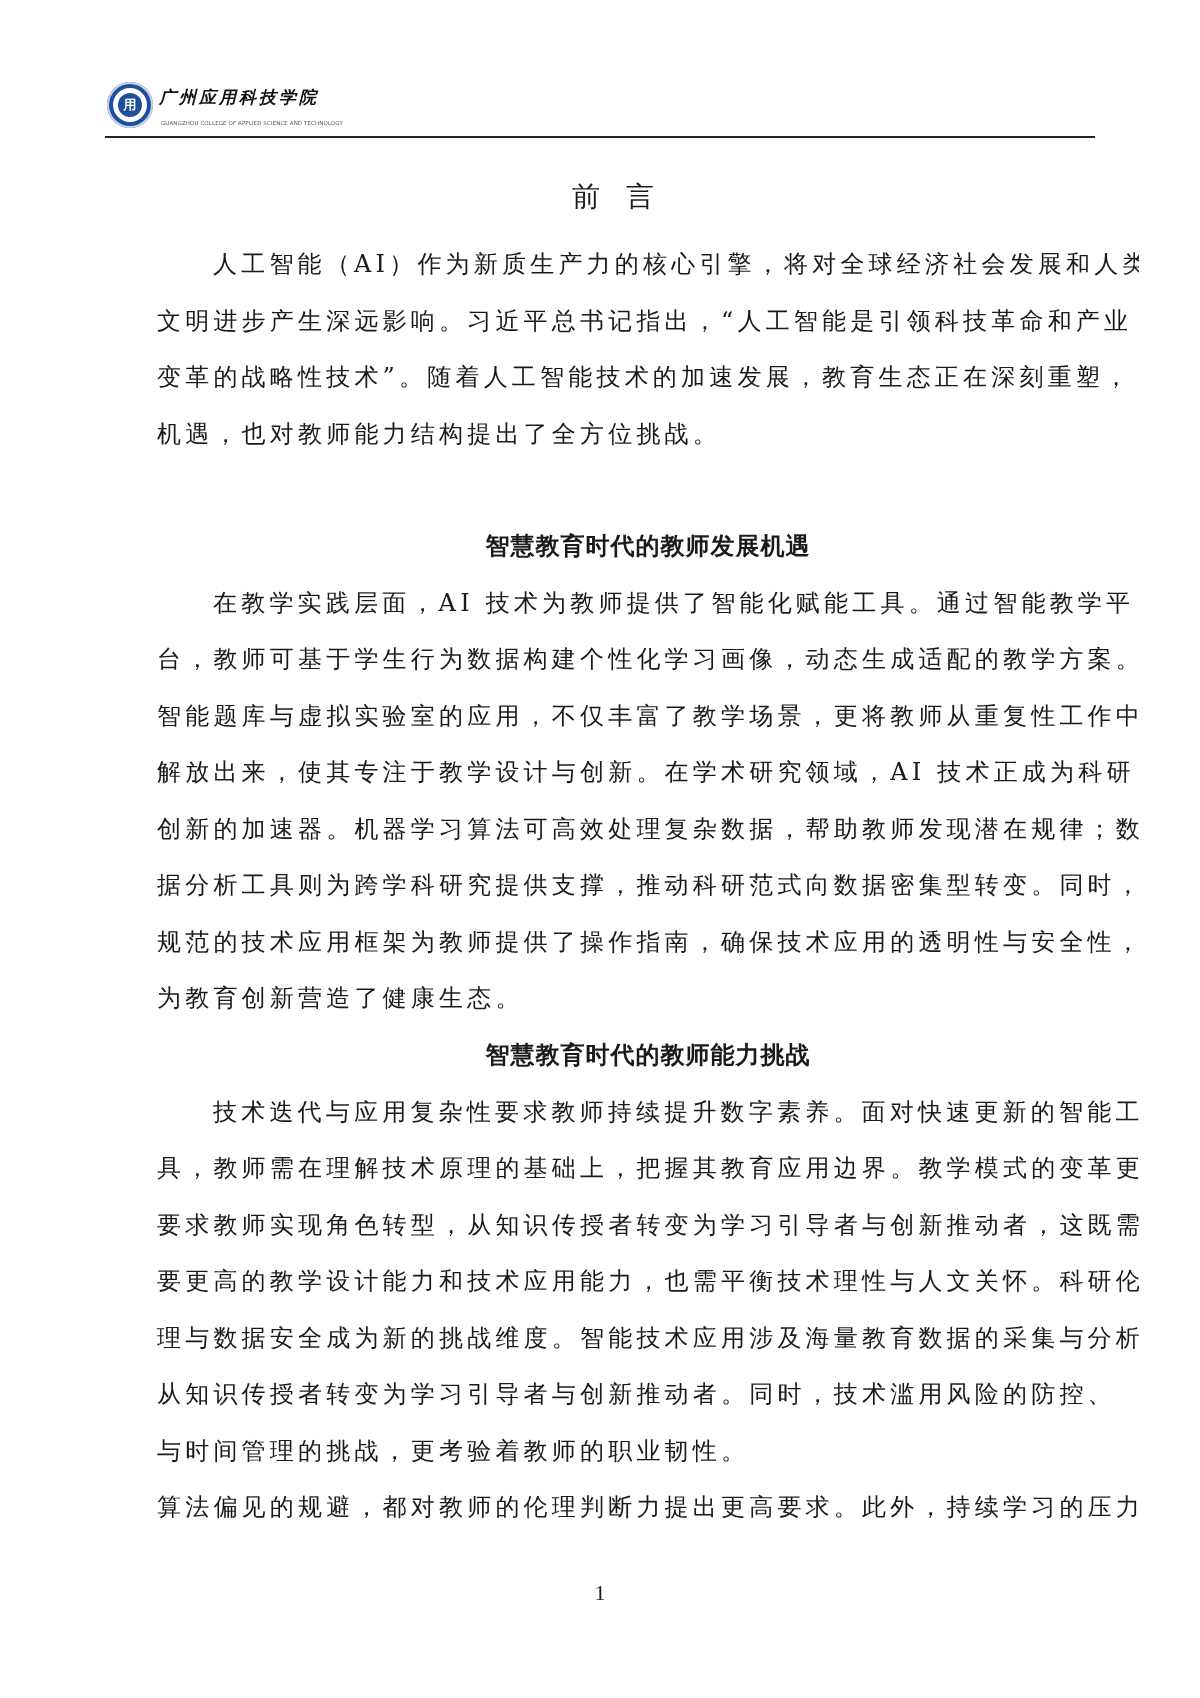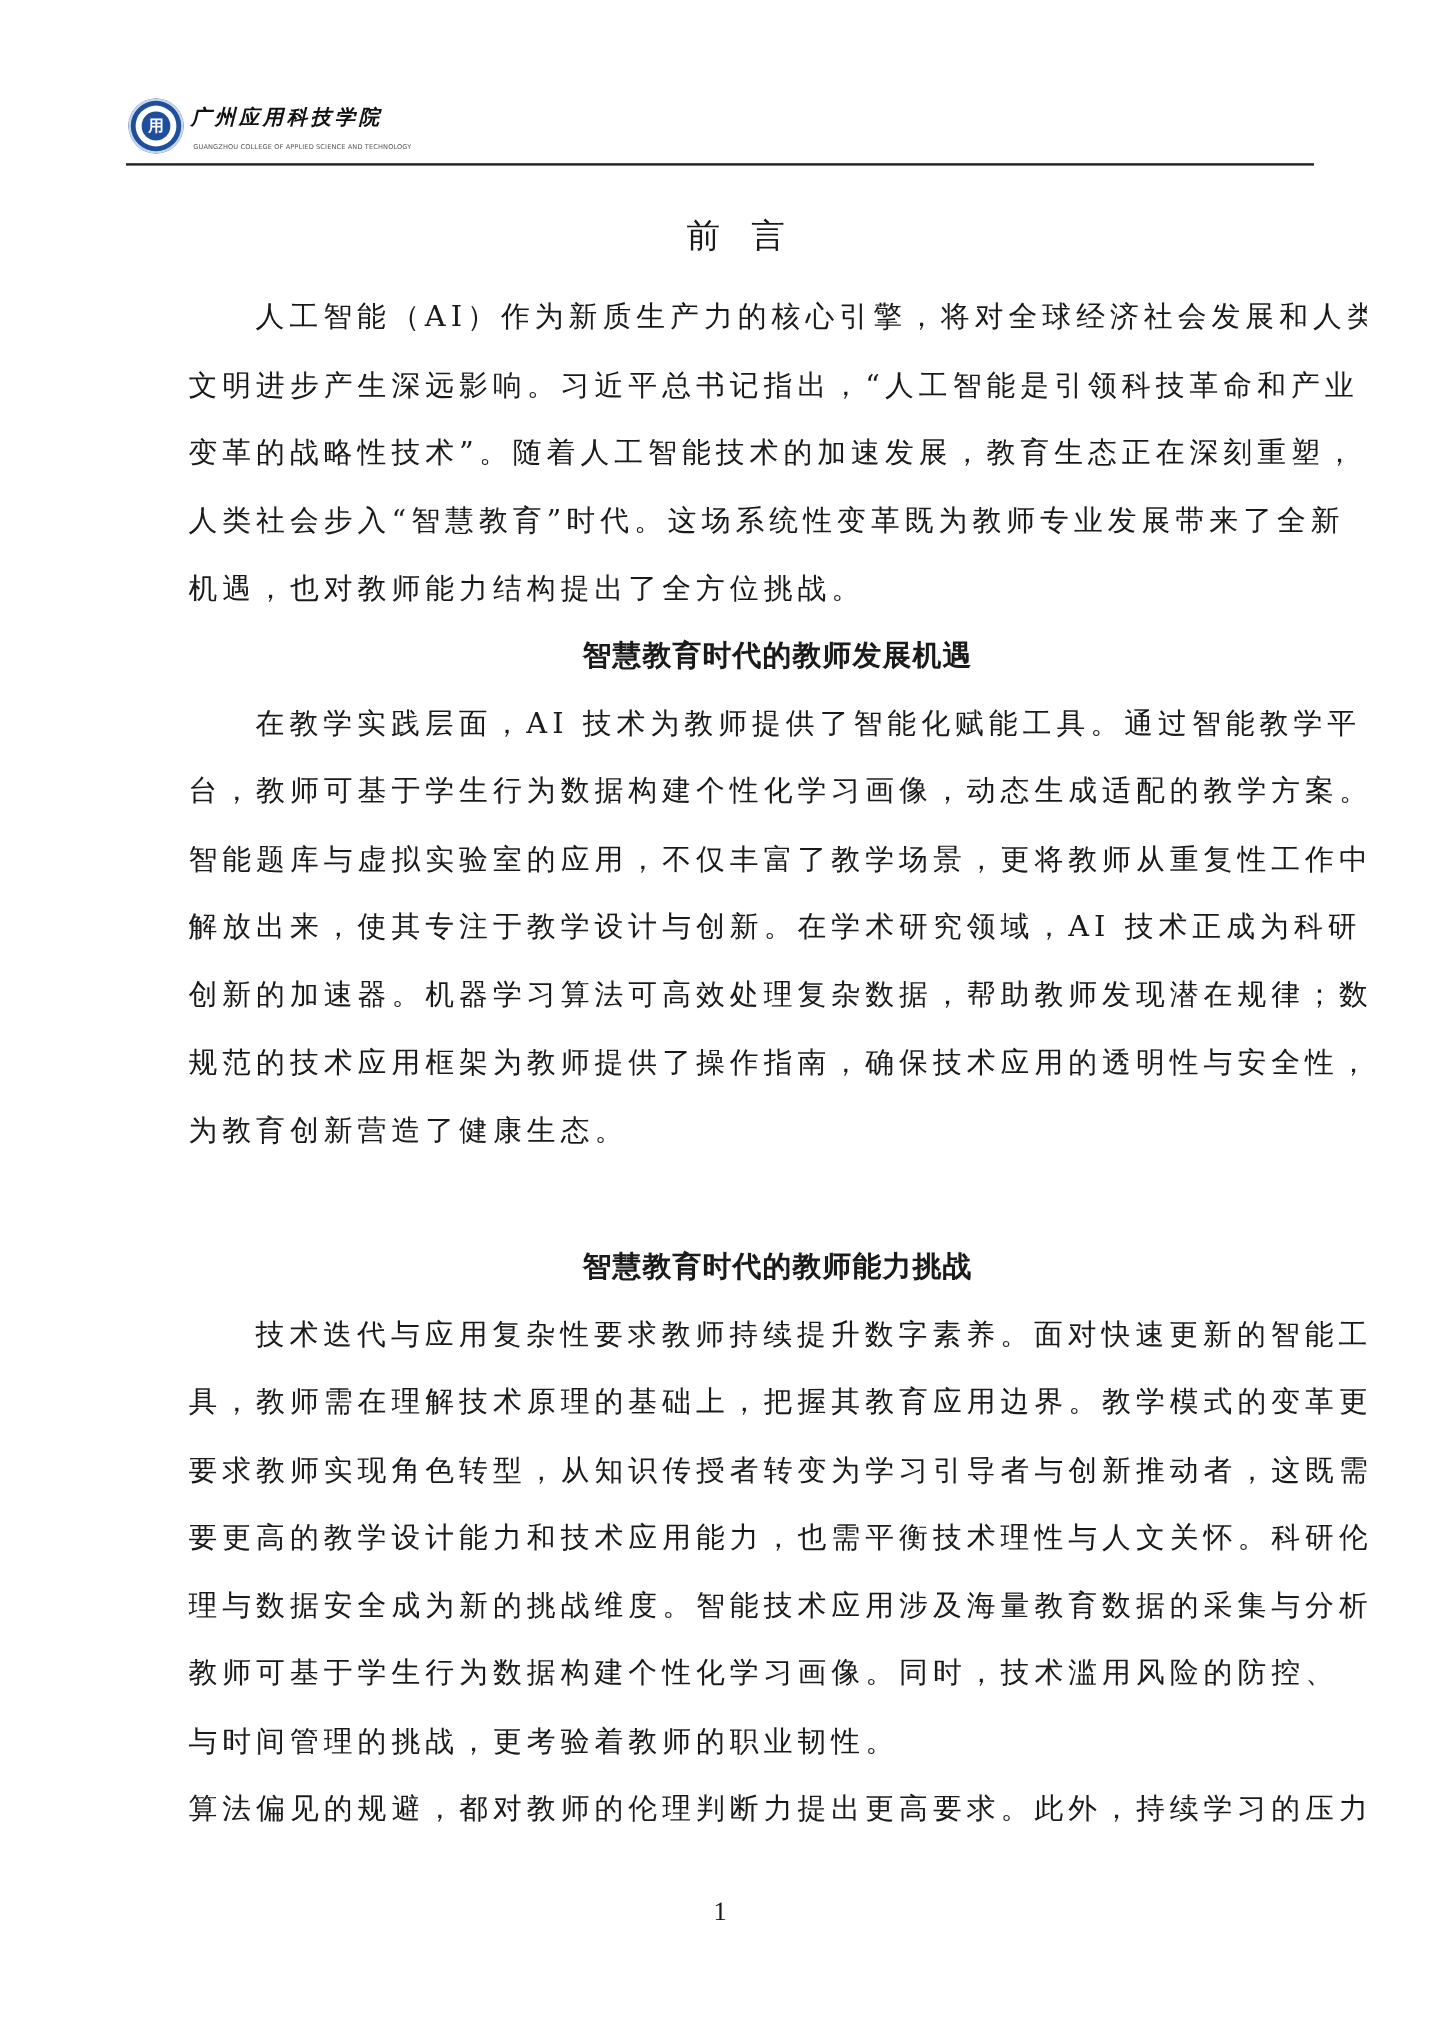--- a/index.html
+++ b/index.html
@@ -33,40 +33,40 @@
   <div class="school-en">GUANGZHOU COLLEGE OF APPLIED SCIENCE AND TECHNOLOGY</div>
 </div>
 <div class="rule"></div>
 
 <div class="title">前言</div>
 
 <div class="body-text" style="top:236px;">
   <div class="line indent">人工智能（AI）作为新质生产力的核心引擎，将对全球经济社会发展和人类</div>
   <div class="line">文明进步产生深远影响。习近平总书记指出，“人工智能是引领科技革命和产业</div>
   <div class="line">变革的战略性技术”。随着人工智能技术的加速发展，教育生态正在深刻重塑，</div>
-  <div class="line">人类社会步入“智慧教育”时代。这场系统性变革既为教师专业发展带来了全新</div>
   <div class="line">机遇，也对教师能力结构提出了全方位挑战。</div>
 </div>
 
 <div class="body-text" style="top:518px;">
   <div class="heading">智慧教育时代的教师发展机遇</div>
   <div class="line indent">在教学实践层面，AI 技术为教师提供了智能化赋能工具。通过智能教学平</div>
   <div class="line">台，教师可基于学生行为数据构建个性化学习画像，动态生成适配的教学方案。</div>
   <div class="line">智能题库与虚拟实验室的应用，不仅丰富了教学场景，更将教师从重复性工作中</div>
   <div class="line">解放出来，使其专注于教学设计与创新。在学术研究领域，AI 技术正成为科研</div>
   <div class="line">创新的加速器。机器学习算法可高效处理复杂数据，帮助教师发现潜在规律；数</div>
+  <div class="line">据分析工具则为跨学科研究提供支撑，推动科研范式向数据密集型转变。同时，</div>
   <div class="line">规范的技术应用框架为教师提供了操作指南，确保技术应用的透明性与安全性，</div>
   <div class="line">为教育创新营造了健康生态。</div>
 </div>
 
 <div class="body-text" style="top:1027px;">
   <div class="heading">智慧教育时代的教师能力挑战</div>
   <div class="line indent">技术迭代与应用复杂性要求教师持续提升数字素养。面对快速更新的智能工</div>
   <div class="line">具，教师需在理解技术原理的基础上，把握其教育应用边界。教学模式的变革更</div>
   <div class="line">要求教师实现角色转型，从知识传授者转变为学习引导者与创新推动者，这既需</div>
   <div class="line">要更高的教学设计能力和技术应用能力，也需平衡技术理性与人文关怀。科研伦</div>
   <div class="line">理与数据安全成为新的挑战维度。智能技术应用涉及海量教育数据的采集与分析，</div>
-  <div class="line">教师可基于学生行为数据构建个性化学习画像。同时，技术滥用风险的防控、</div>
+  <div class="line">从知识传授者转变为学习引导者与创新推动者。同时，技术滥用风险的防控、</div>
   <div class="line">与时间管理的挑战，更考验着教师的职业韧性。</div>
   <div class="line">算法偏见的规避，都对教师的伦理判断力提出更高要求。此外，持续学习的压力</div>
 </div>
 
 <div class="page-num">1</div>
 
 </body></html>

